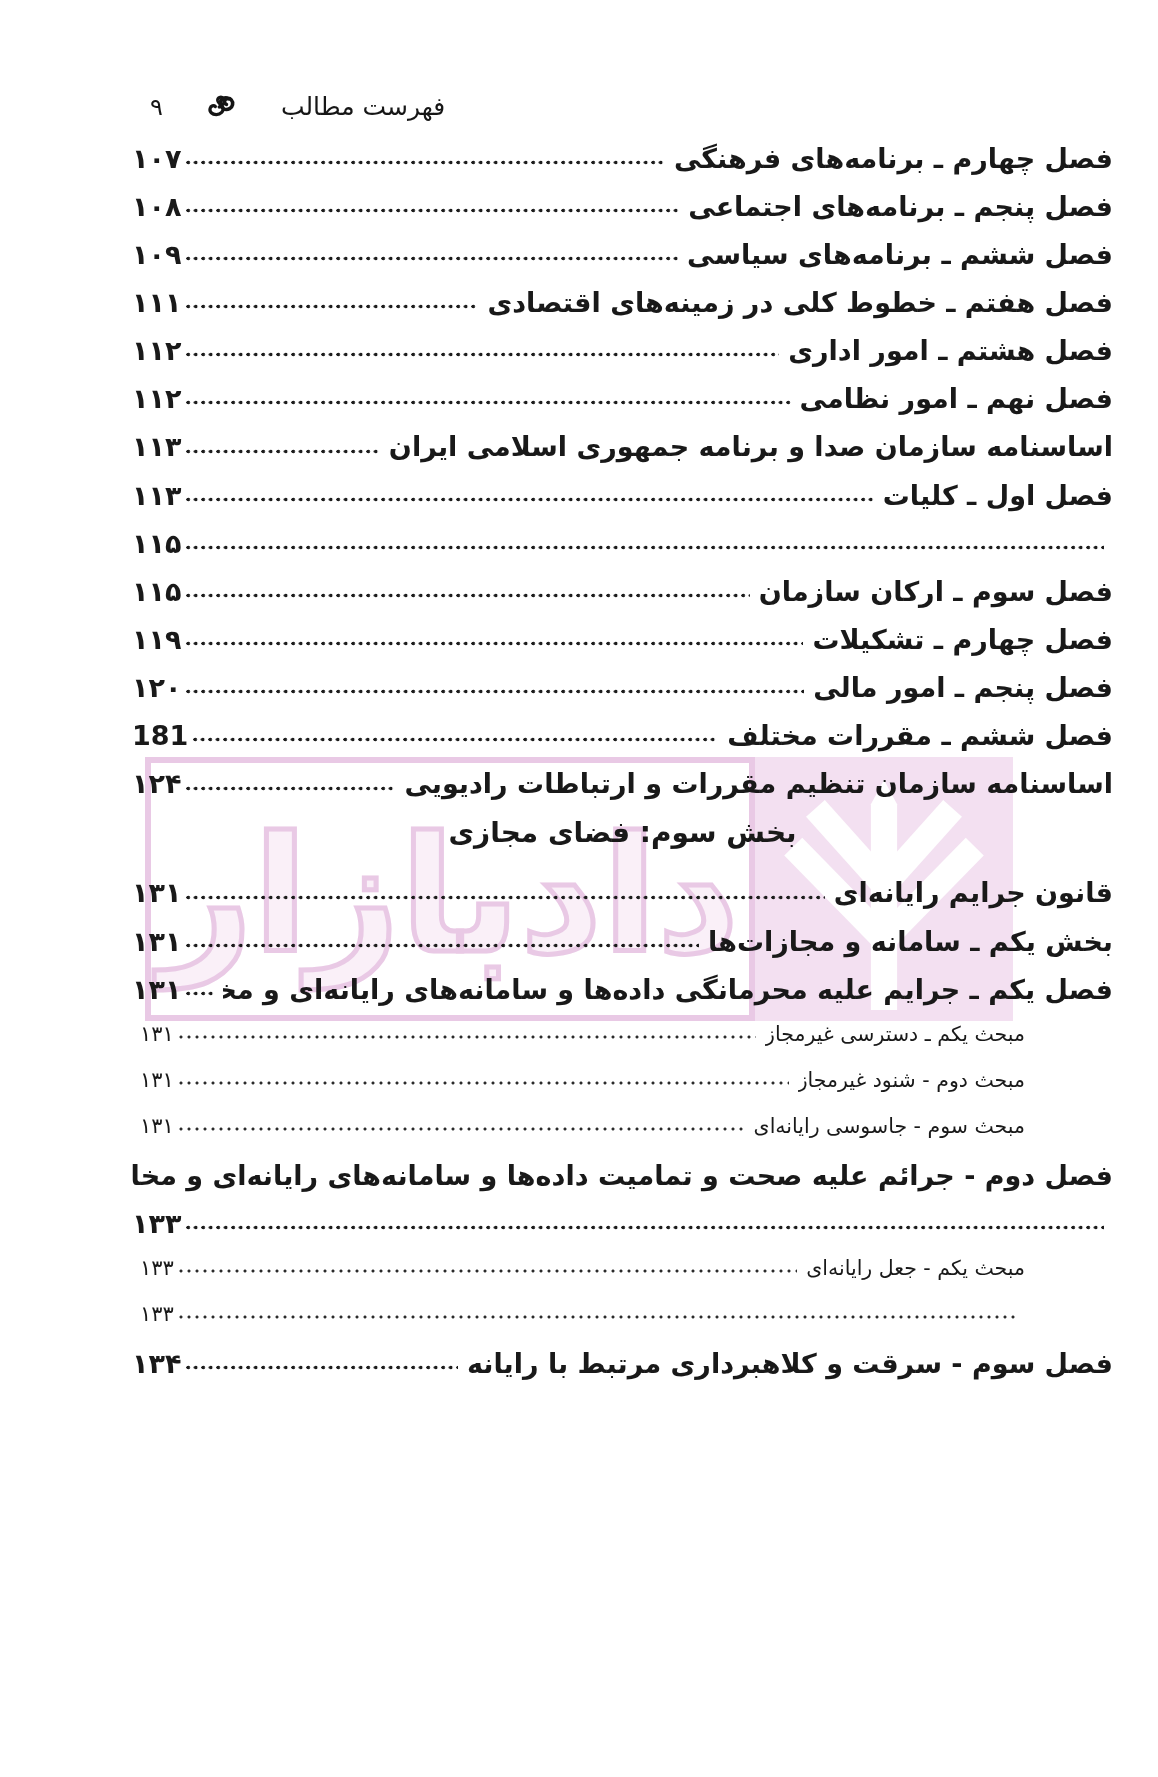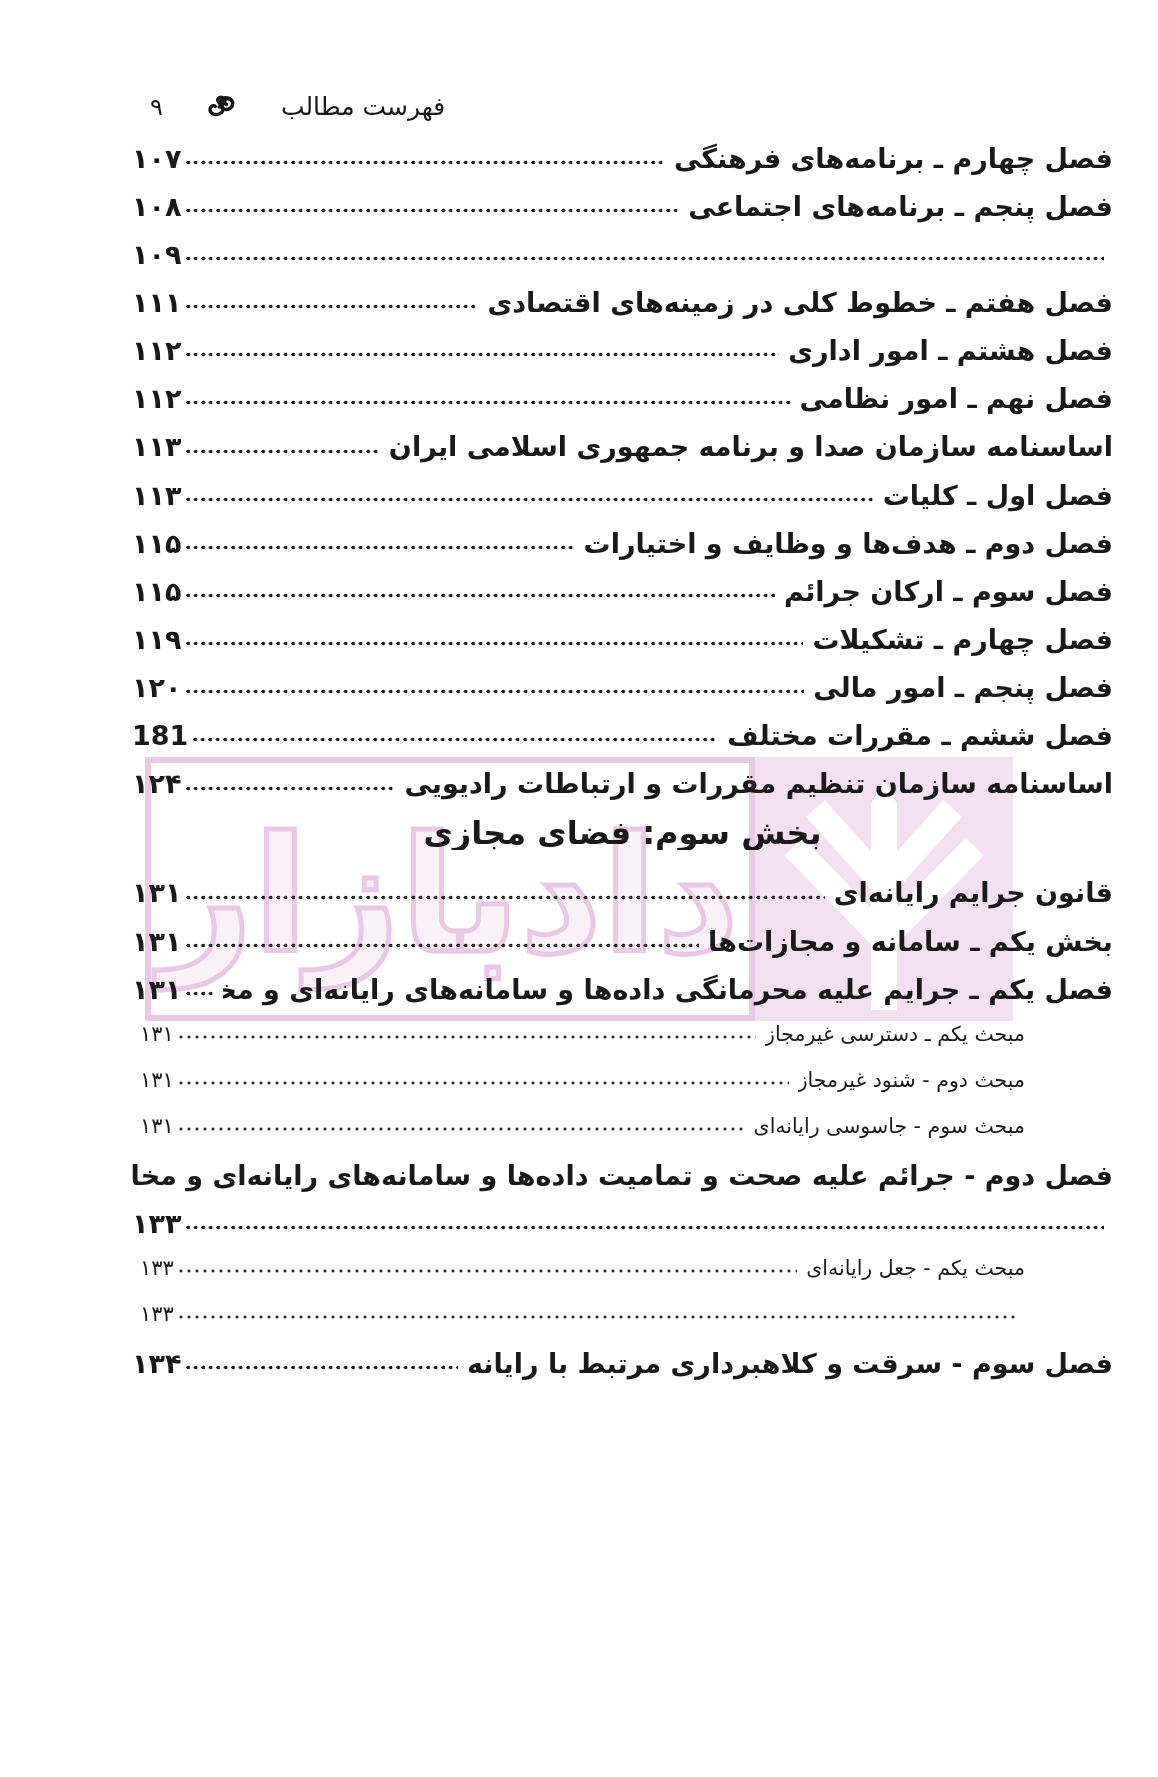--- a/index.html
+++ b/index.html
@@ -63,21 +63,21 @@
     margin-bottom:20px; padding-right:88px; padding-left:8px;
   }
   .sub .num { font-weight:400; font-size:21px; }
   .sub .leader {
     height:4px; margin-bottom:8px;
     background-image:radial-gradient(circle at 2px 2px,#2b2b2b 1.4px,transparent 1.7px);
     background-size:8px 4px;
   }
 
   .part {
-    justify-content:center; font-size:32px; font-weight:700; line-height:34px;
+    justify-content:center; font-size:28px; font-weight:700; line-height:34px;
     margin:10px 0 26px 0;
   }
 </style>
 </head>
 <body>
 
 <div class="runhead">
   <span>فهرست مطالب</span>
   <span class="fleuron">
     <svg width="38" height="26" viewBox="0 0 40 26" aria-hidden="true">
@@ -110,20 +110,21 @@
     <span class="t">فصل چهارم ـ برنامه‌های فرهنگی</span>
     <span class="leader"></span>
     <span class="num">۱۰۷</span>
   </div>
     <div class="row chapter">
     <span class="t">فصل پنجم ـ برنامه‌های اجتماعی</span>
     <span class="leader"></span>
     <span class="num">۱۰۸</span>
   </div>
     <div class="row chapter">
+    <span class="t">فصل ششم ـ برنامه‌های سیاسی</span>
     <span class="leader"></span>
     <span class="num">۱۰۹</span>
   </div>
     <div class="row chapter">
     <span class="t">فصل هفتم ـ خطوط کلی در زمینه‌های اقتصادی</span>
     <span class="leader"></span>
     <span class="num">۱۱۱</span>
   </div>
     <div class="row chapter">
     <span class="t">فصل هشتم ـ امور اداری</span>
@@ -139,26 +140,25 @@
     <span class="t">اساسنامه سازمان صدا و برنامه جمهوری اسلامی ایران</span>
     <span class="leader"></span>
     <span class="num">۱۱۳</span>
   </div>
     <div class="row chapter">
     <span class="t">فصل اول ـ کلیات</span>
     <span class="leader"></span>
     <span class="num">۱۱۳</span>
   </div>
     <div class="row chapter">
-    <span class="t">فصل دوم ـ هدف‌ها و وظایف و اختیارات</span>
     <span class="leader"></span>
     <span class="num">۱۱۵</span>
   </div>
     <div class="row chapter">
-    <span class="t">فصل سوم ـ ارکان جرائم</span>
+    <span class="t">فصل سوم ـ ارکان سازمان</span>
     <span class="leader"></span>
     <span class="num">۱۱۵</span>
   </div>
     <div class="row chapter">
     <span class="t">فصل چهارم ـ تشکیلات</span>
     <span class="leader"></span>
     <span class="num">۱۱۹</span>
   </div>
     <div class="row chapter">
     <span class="t">فصل پنجم ـ امور مالی</span>

